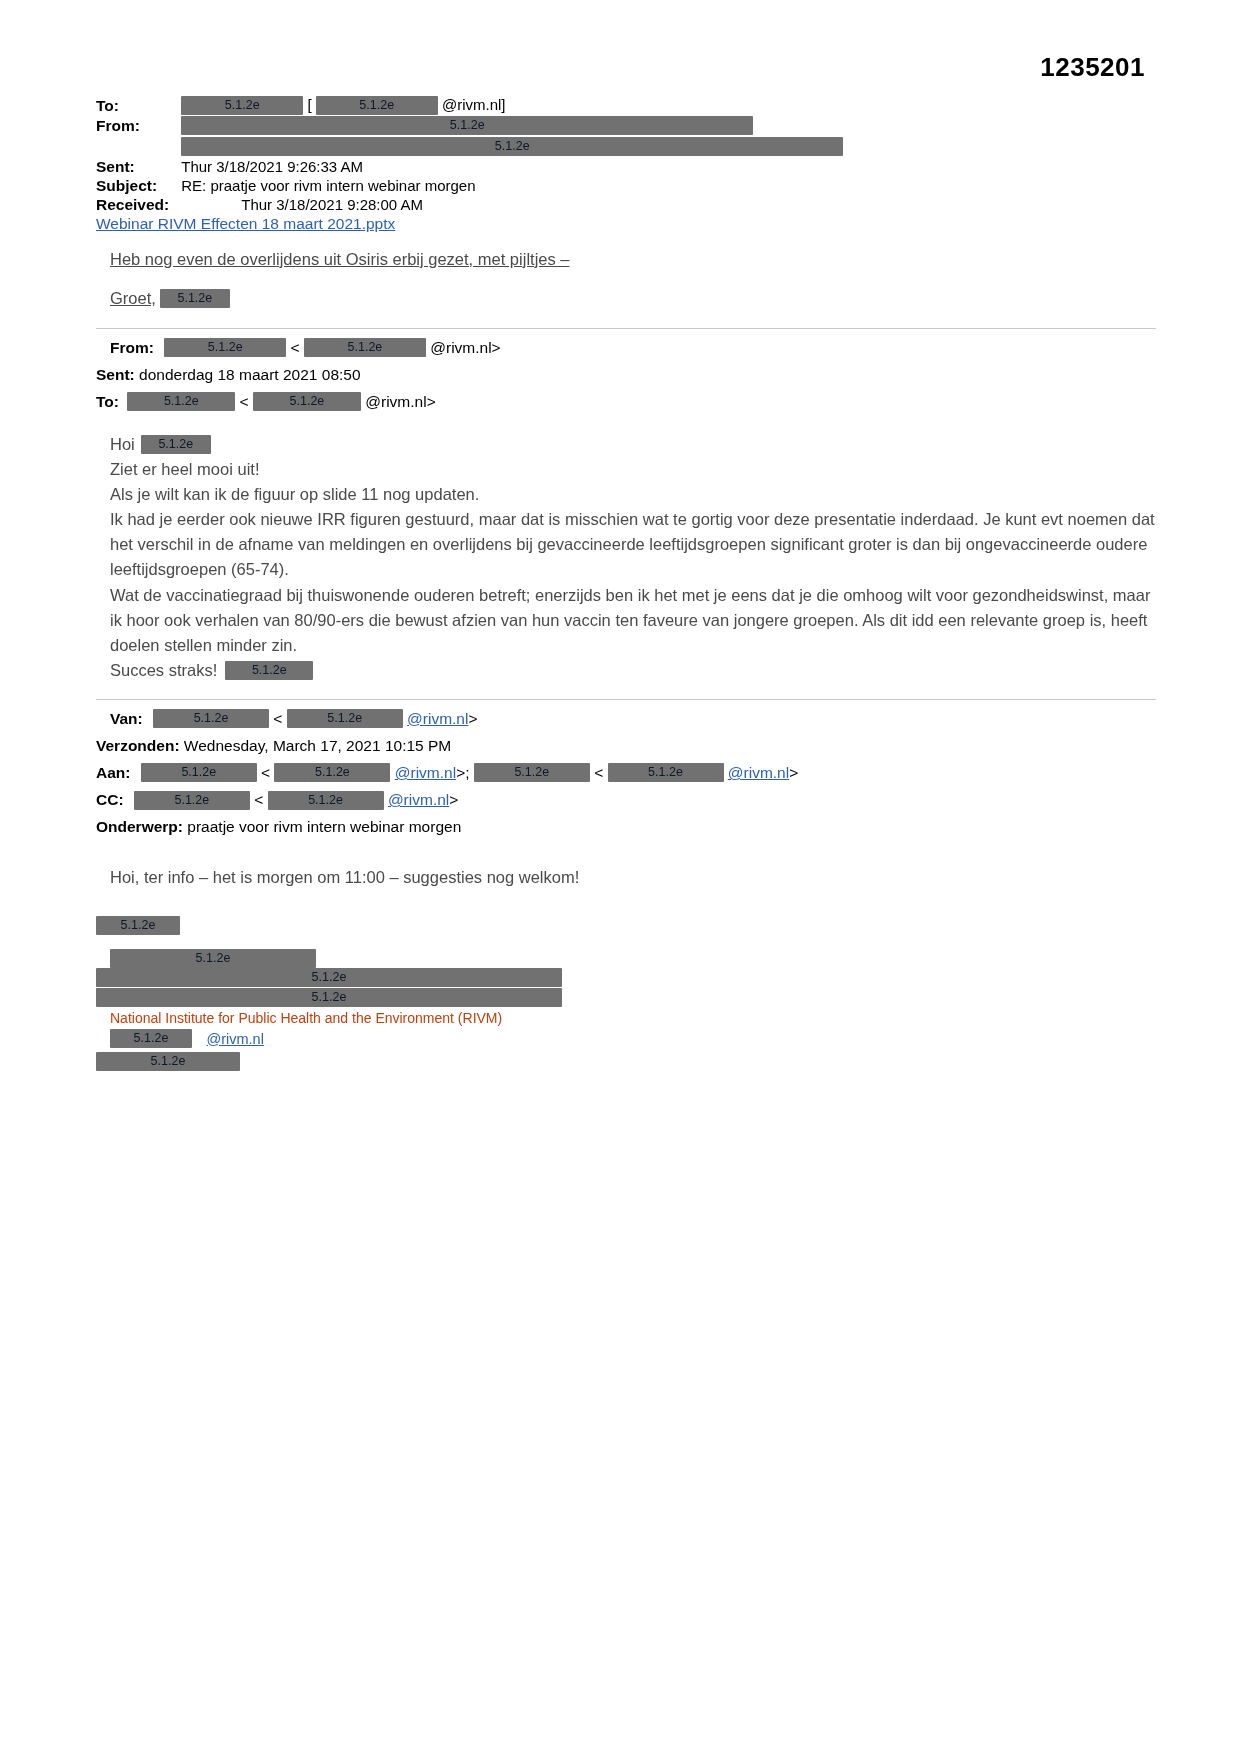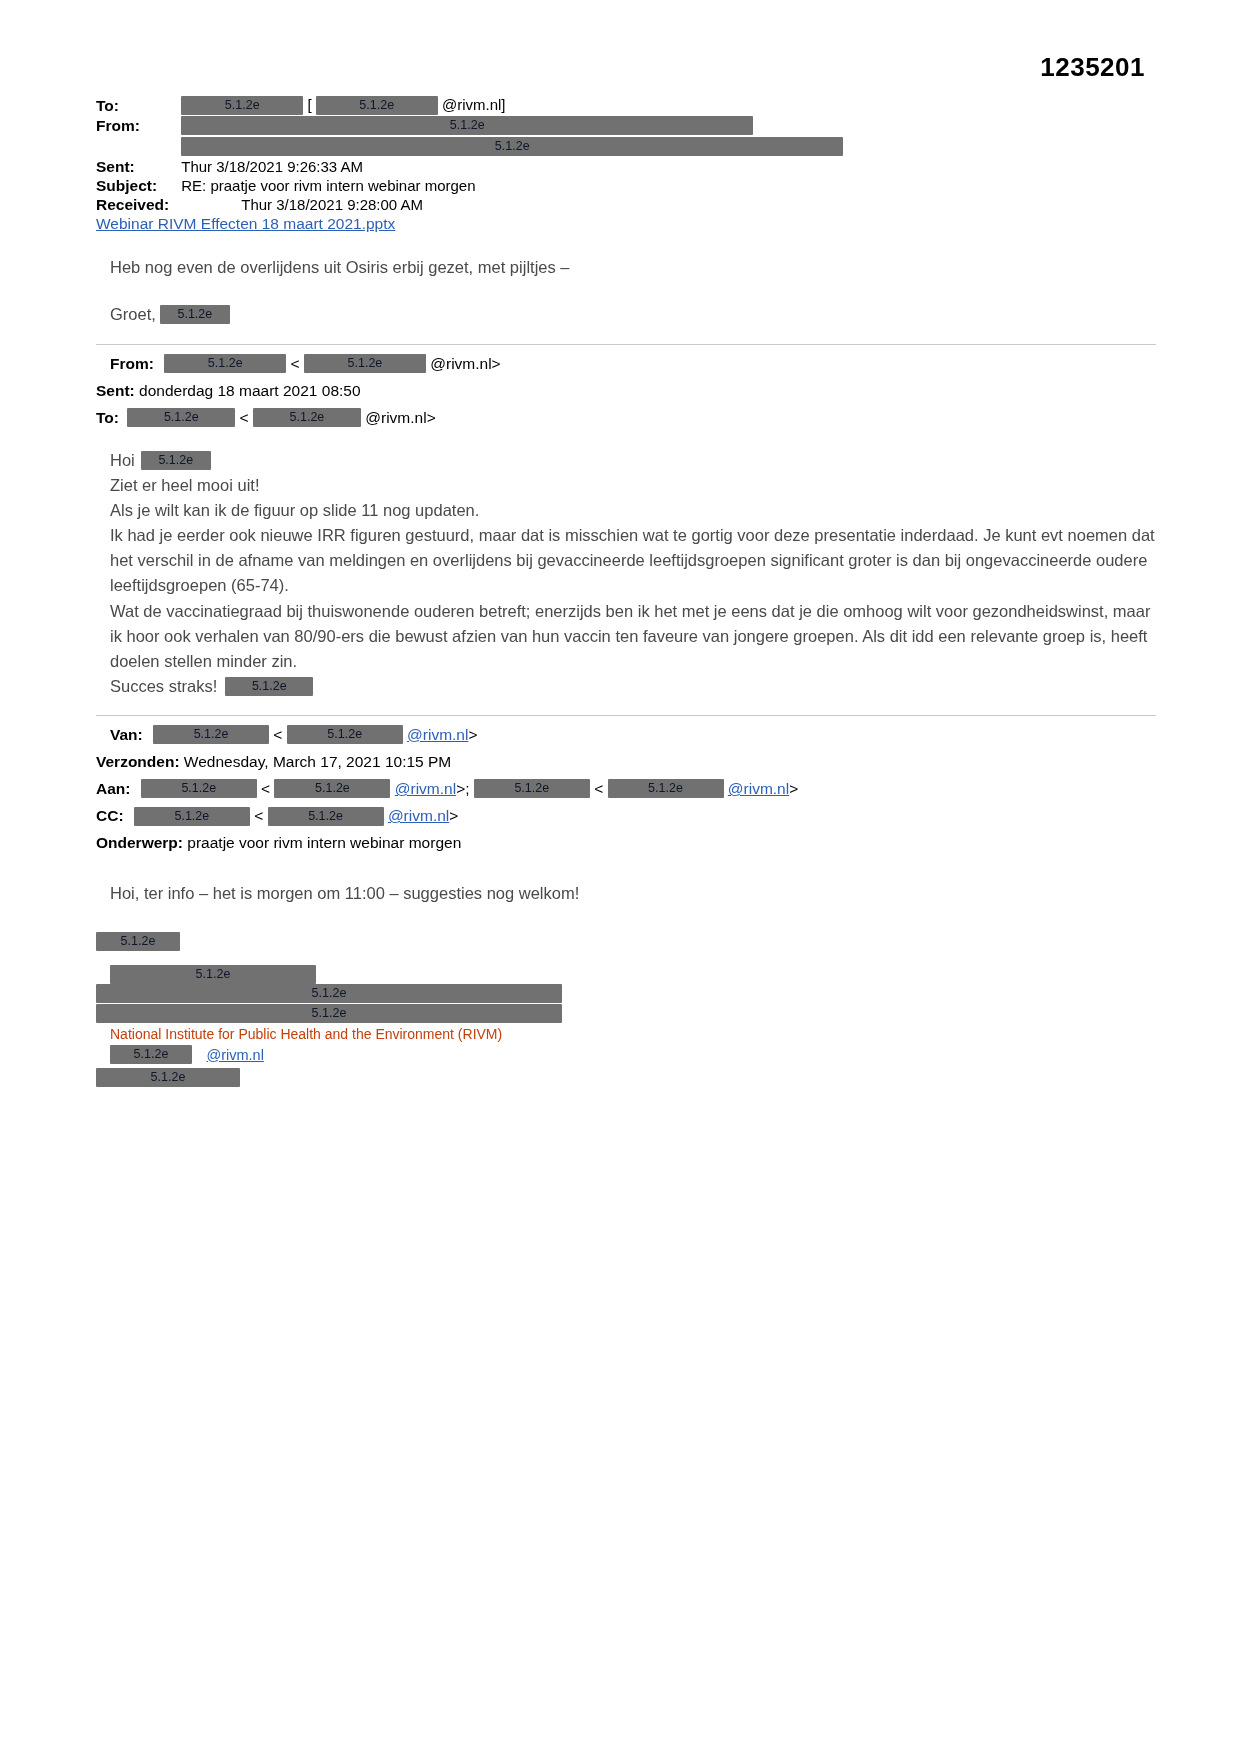--- a/index.html
+++ b/index.html
@@ -77,21 +77,22 @@
     font-size: 15.5px;
     color: #2b5fb8;
     text-decoration: underline;
     display: inline-block;
   }
 
   .body-text {
     font-size: 16.5px;
     color: #4a4a4a;
     line-height: 1.55;
-    margin-top: 22px;
+    margin-top: 14px;
+    text-decoration: underline;
   }
 
   hr.sep {
     border: none;
     border-top: 1px solid #c8c8c8;
     margin: 16px 0 6px 0;
     width: 100%;
   }
 
   .quote-hdr {

